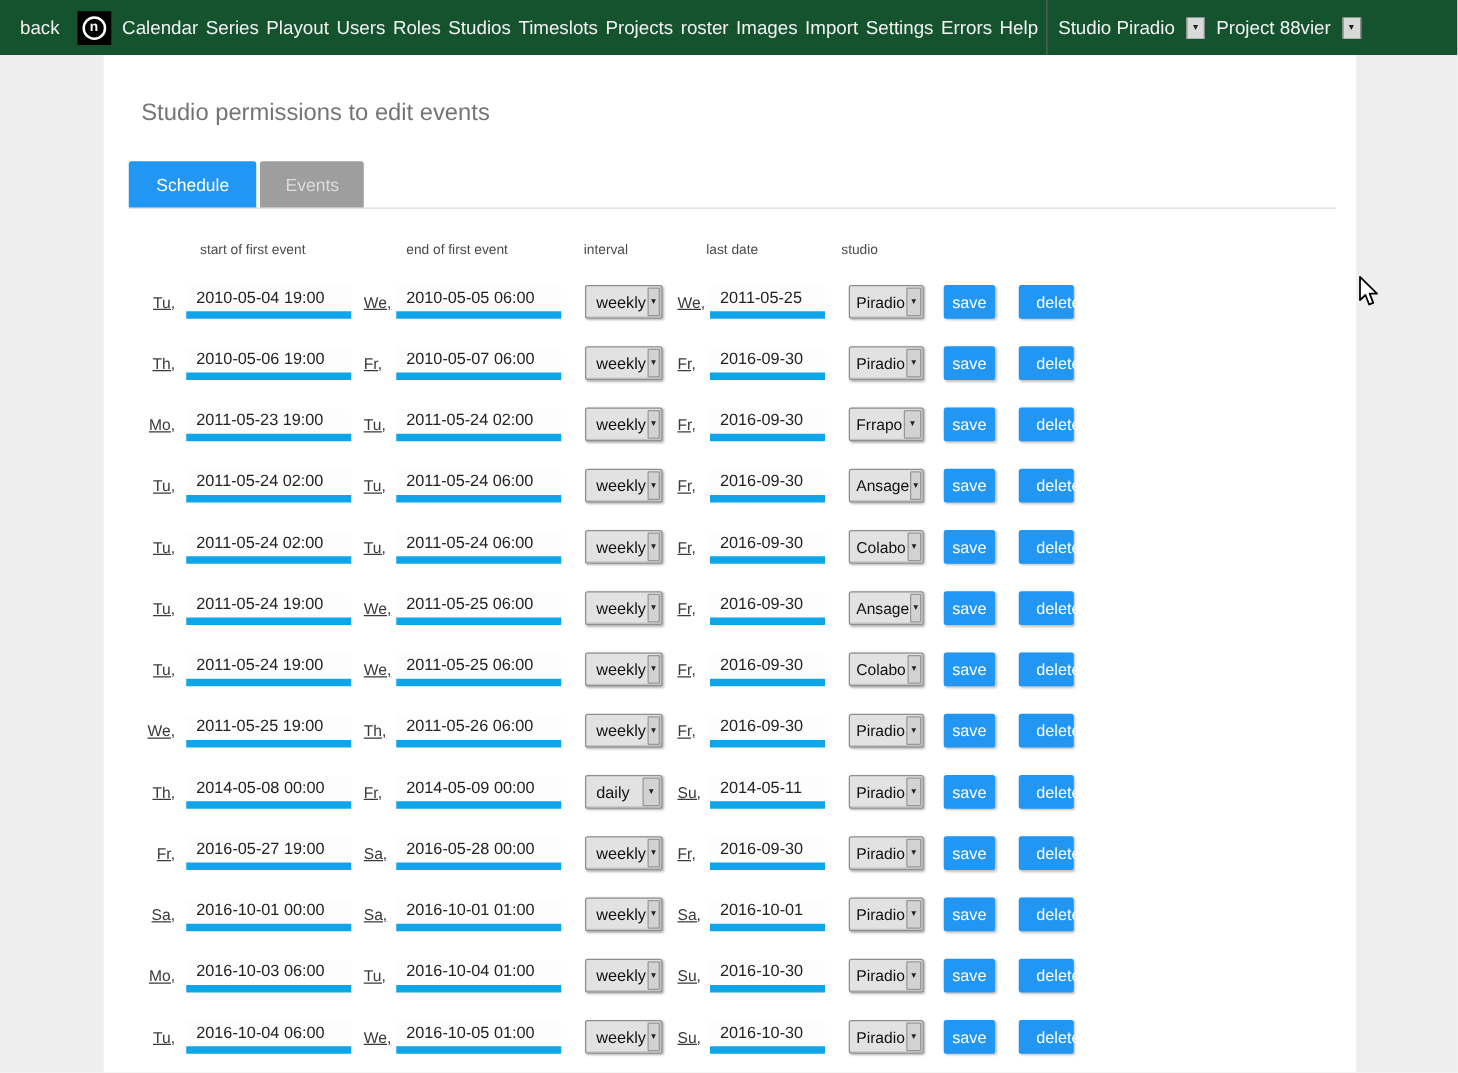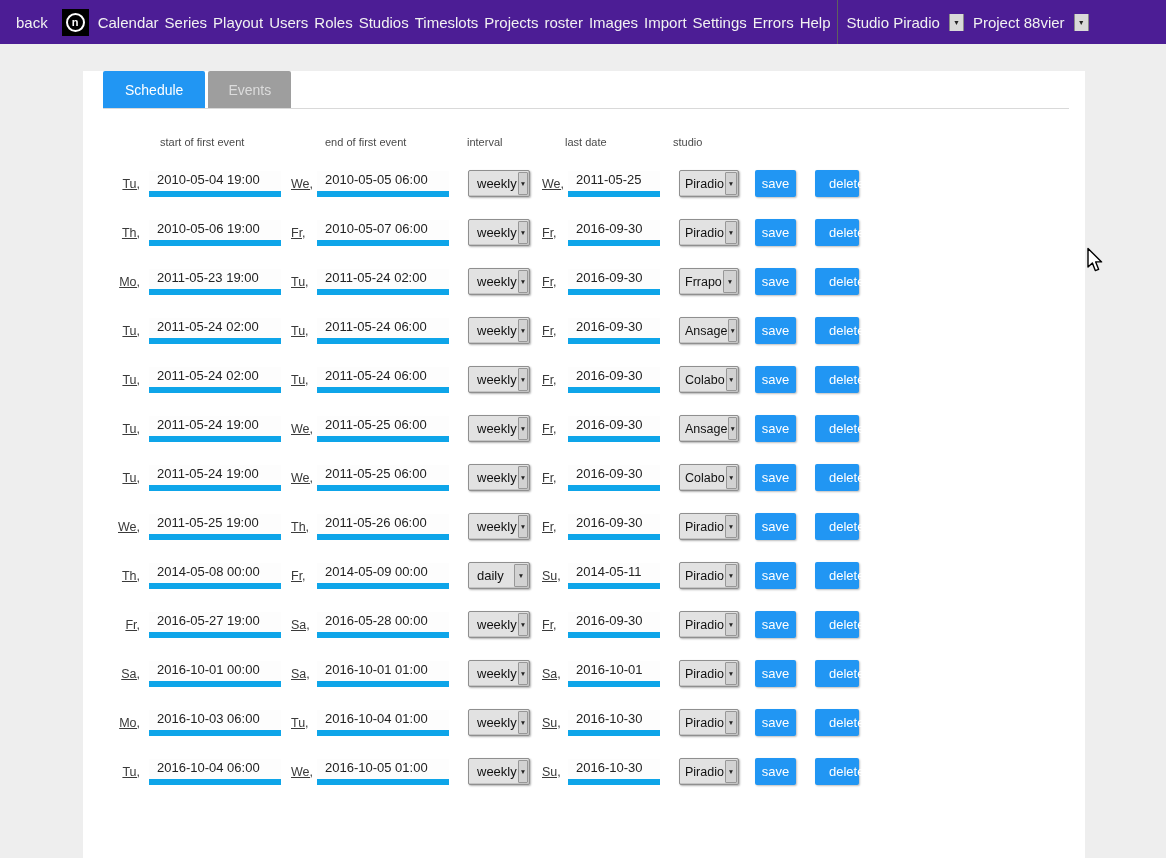--- a/index.html
+++ b/index.html
@@ -1,20 +1,20 @@
 <!DOCTYPE html>
 <html><head>
 <meta charset="utf-8">
 <style>
   * { margin:0; padding:0; box-sizing:border-box; }
   html,body { width:1166px; height:858px; background:#eeeeee; font-family:"Liberation Sans", sans-serif; overflow:hidden; }
 
   
   .nav {
-    height:44px; background:#4c1d95; display:flex; align-items:center;
+    height:44px; background:#14532d; display:flex; align-items:center;
     color:#f2f2f2; font-size:15px; white-space:nowrap;
   }
   .nav-back { padding:0 14px 0 16px; cursor:pointer; }
   .logo {
     width:27px; height:27px; background:#000; display:flex; align-items:center; justify-content:center;
     margin-right:9px; flex:0 0 auto;
   }
   .logo-circle {
     width:19px; height:19px; border:2px solid #fff; border-radius:50%;
     display:flex; align-items:center; justify-content:center;
@@ -127,20 +127,21 @@
     <span class="nav-arrow-strip">▼</span>
   </div>
   <div class="nav-select">
     <span class="nav-select-label">Project 88vier</span>
     <span class="nav-arrow-strip">▼</span>
   </div>
 
 </div>
 
 <div class="content">
+  <h1 class="page-title">Studio permissions to edit events</h1>
 
   <div class="tabs-bar">
     <div class="tab active">Schedule</div>
     <div class="tab inactive">Events</div>
   </div>
 
   <div class="table-head">
     <span class="th-1">start of first event</span>
     <span class="th-2">end of first event</span>
     <span class="th-3">interval</span>

